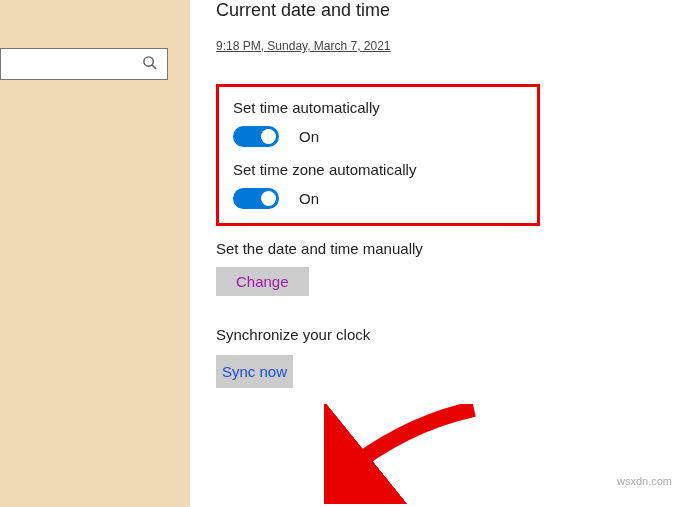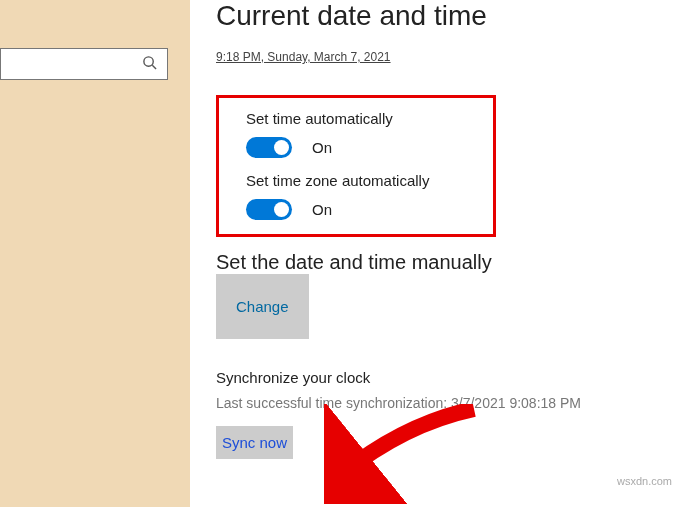--- a/index.html
+++ b/index.html
@@ -39,34 +39,34 @@
     top: 0;
     width: 464px;
     padding-top: 0;
   }
   .page-title {
     font-size: 30px;
     font-weight: 400;
     margin: 4px 0 6px 0;
   }
   .section-title {
-    font-size: 28px;
+    font-size: 18px;
     font-weight: 400;
     margin: 0 0 18px 0;
   }
   .datetime-line {
     font-size: 12px;
     color: #444;
     margin-bottom: 31px;
     text-decoration: underline;
   }
   .highlight-box {
     border: 3px solid #e60000;
-    padding: 10px 14px 8px 27px;
-    width: 280px;
+    padding: 10px 14px 8px 14px;
+    width: 324px;
   }
   .setting-label {
     font-size: 15px;
     color: #222;
     margin-bottom: 10px;
     margin-top: 2px;
   }
   .toggle-row {
     display: flex;
     align-items: center;
@@ -88,29 +88,30 @@
     width: 15px;
     height: 15px;
     background: #fff;
     border-radius: 50%;
   }
   .toggle-state {
     font-size: 15px;
     color: #222;
   }
   .sub-label {
-    font-size: 20px;
+    font-size: 15px;
     margin-top: 14px;
+    margin-bottom: 10px;
   }
   .btn {
     display: inline-block;
     background: #ccc;
-    color: #0369a1;
-    font-size: 15px;
-    padding: 24px 20px;
+    color: #a21caf;
+    font-size: 15px;
+    padding: 6px 20px;
     border: none;
     cursor: pointer;
   }
   .btn.sync {
     color: #1d4ed8;
     padding: 8px 6px;
   }
   .sync-section {
     margin-top: 30px;
   }
@@ -173,21 +174,20 @@
         </div>
       <div class="toggle-state">On</div>
     </div>
   </div>
 
   <div class="sub-label">Set the date and time manually</div>
   <button class="btn">Change</button>
 
   <div class="sync-section">
     <div class="sync-title">Synchronize your clock</div>
-    <div class="sync-info">Last successful time synchronization: 3/7/2021 9:08:18 PM</div>
     <div class="sync-btn-wrap">
       <button class="btn sync">Sync now</button>
     </div>
   </div>
 </div>
 
 <svg class="arrow" width="160" height="100" viewBox="0 0 160 100">
   <defs>
     <marker id="ah" markerWidth="12" markerHeight="12" refX="2" refY="6" orient="auto">
       <path d="M0,0 L12,6 L0,12 Z" fill="#e60000"></path>

